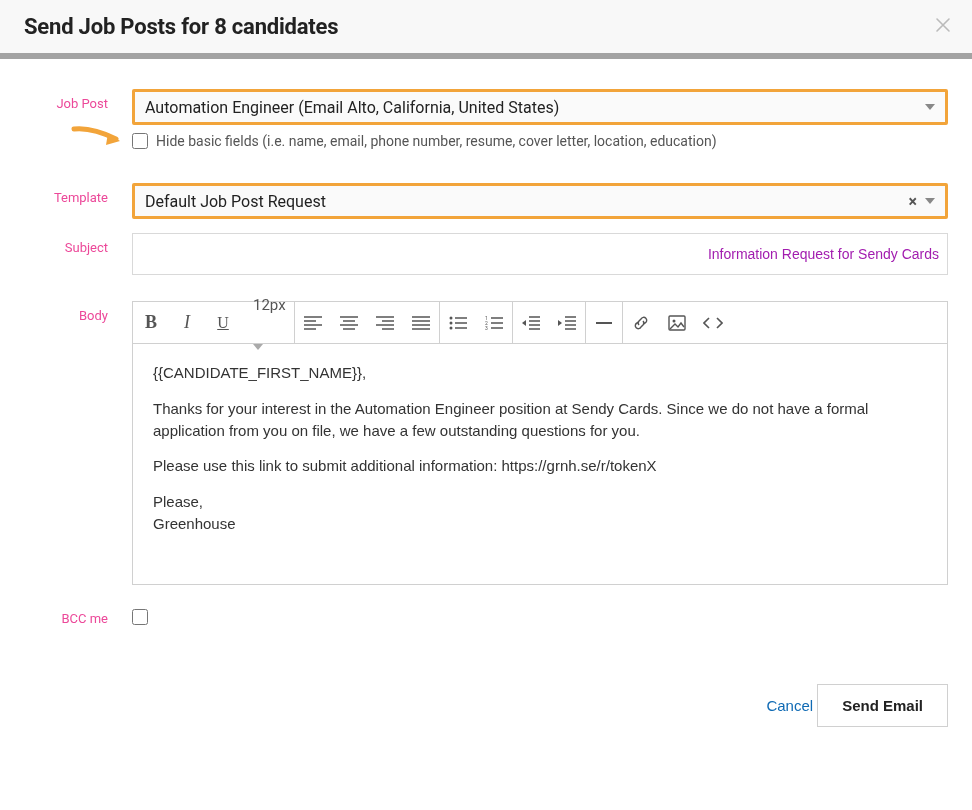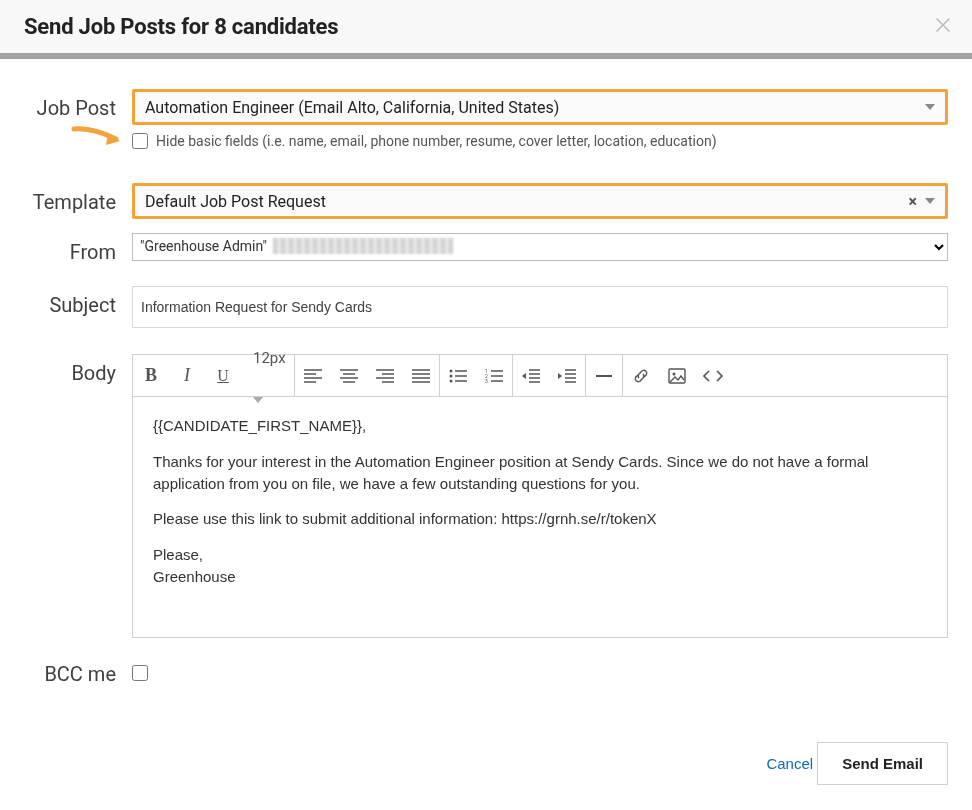--- a/index.html
+++ b/index.html
@@ -42,24 +42,24 @@
   .form-row {
     display: flex;
     align-items: flex-start;
     margin-bottom: 14px;
   }
   .form-row.tight { }
   .form-label {
     width: 108px;
     min-width: 108px;
     text-align: right;
-    padding-right: 16px;
+    padding-right: 24px;
     padding-top: 7px;
-    font-size: 20px;
-    color: #404040;
+    font-size: 13px;
+    color: #ec4899;
   }
   .form-field {
     flex: 1;
     position: relative;
   }
 
   
   .select-highlight {
     display: flex;
     align-items: center;
@@ -118,21 +118,22 @@
     background: #fff;
   }
 
   
   .text-input {
     width: 100%;
     height: 32px;
     padding: 20px 8px;
     border: 1px solid #d9d9d9;
     font-size: 14px;
-    color: #404040;
+    color: #a21caf;
+    text-align: right;
   }
 
   
   .editor {
     border: 1px solid #d0d0d0;
   }
   .toolbar {
     display: flex;
     align-items: stretch;
     height: 42px;
@@ -269,32 +270,20 @@
         <span class="clear-x">×</span>
         <span class="caret-down">
           <svg width="10" height="6" viewBox="0 0 10 6">
               <path d="M0 0 L5 6 L10 0 Z" fill="#888"></path>
             </svg>
         </span>
       </div>
     </div>
   </div>
 
-  <div class="form-row" style="margin-bottom:22px;">
-    <div class="form-label">From</div>
-    <div class="form-field">
-      <select class="native-select">
-        <option></option>
-      </select>
-      <div style="position:absolute; left:8px; top:5px; pointer-events:none;" class="from-value">
-        <span>"Greenhouse Admin"</span>
-        <span class="blur-strip"></span>
-      </div>
-    </div>
-  </div>
 
   <div class="form-row" style="margin-bottom:26px;">
     <div class="form-label">Subject</div>
     <div class="form-field">
       <input type="text" class="text-input" value="Information Request for Sendy Cards" style="">
     </div>
   </div>
 
   <div class="form-row" style="margin-bottom:24px;">
     <div class="form-label">Body</div>

